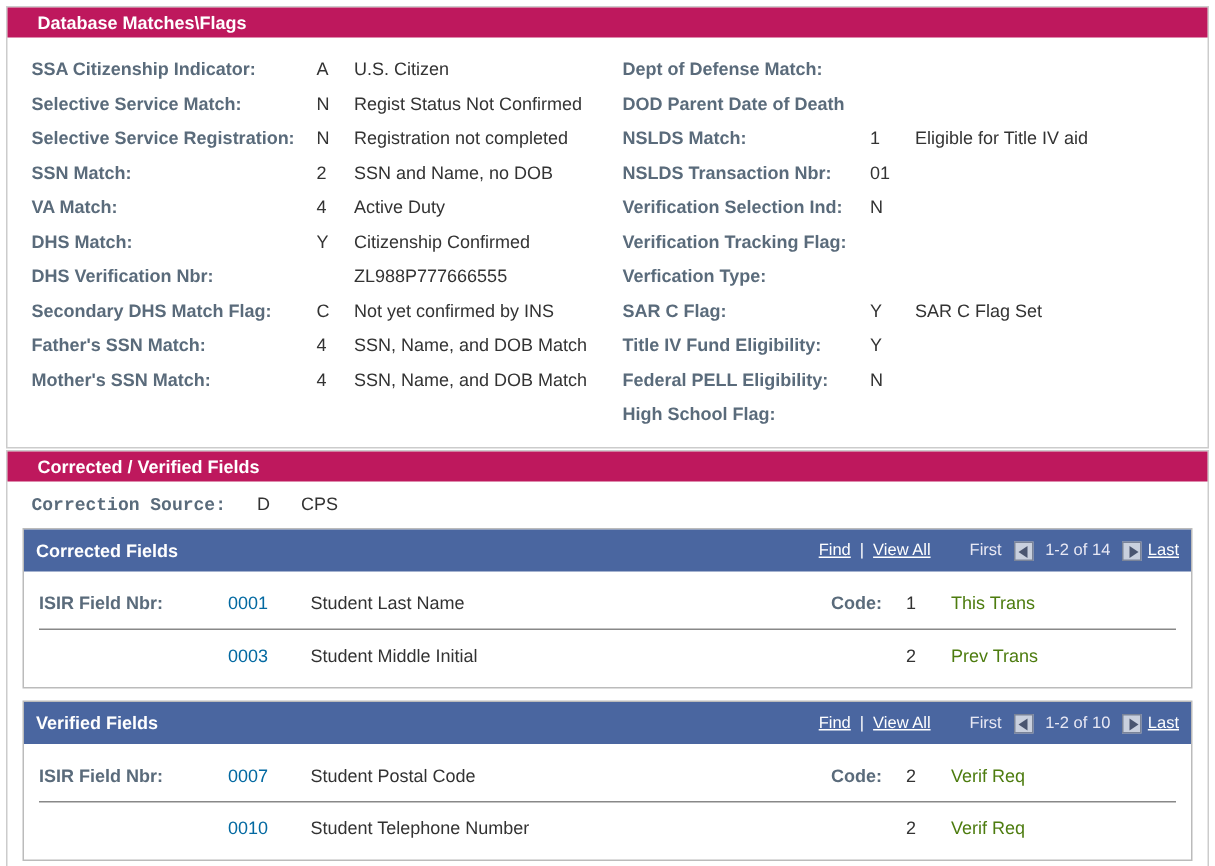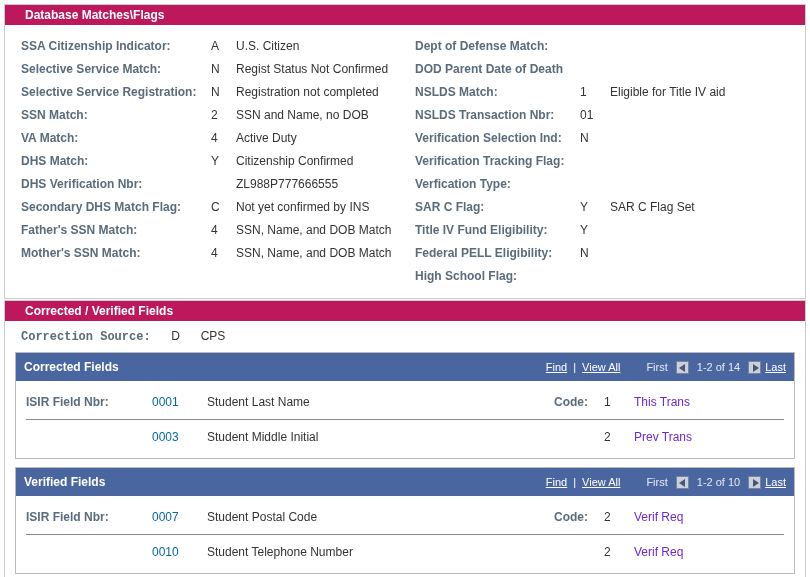--- a/index.html
+++ b/index.html
@@ -144,21 +144,21 @@
       width: 50px;
       flex-shrink: 0;
     }
     .g-code {
       width: 30px;
       flex-shrink: 0;
       color: #333;
     }
     .g-code-desc {
       width: 150px;
-      color: #6d28d9;
+      color: #4d7c0f;
     }
   </style>
 </head>
 <body>
 
 <div class="section">
   <div class="panel-header">Database Matches\Flags</div>
   <div class="content">
     <div class="two-col">
       <div class="col">

